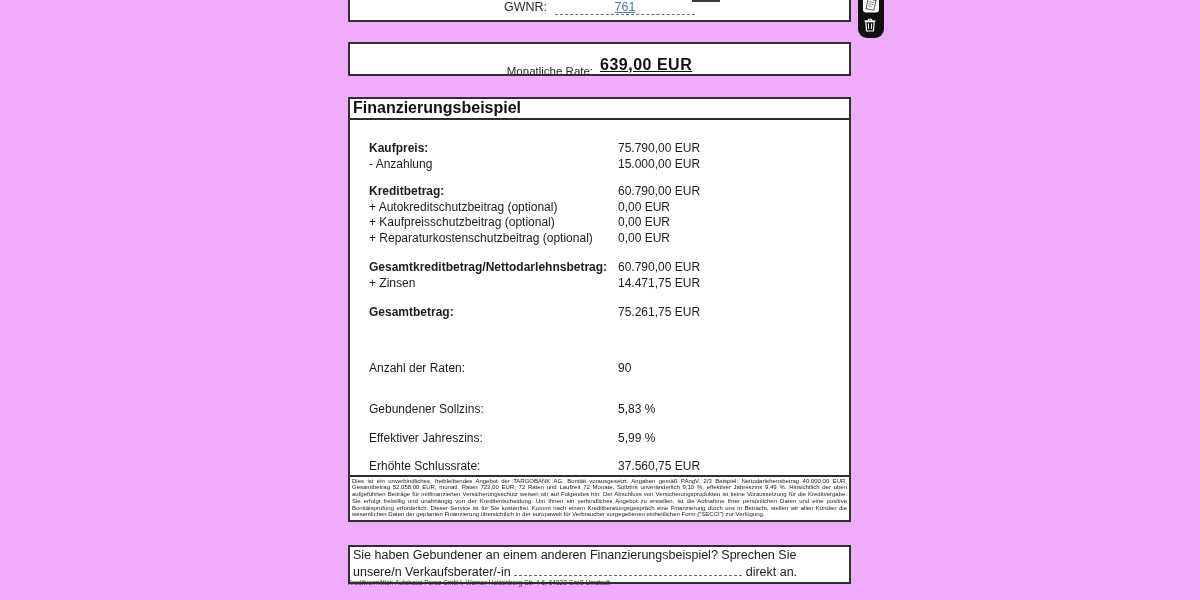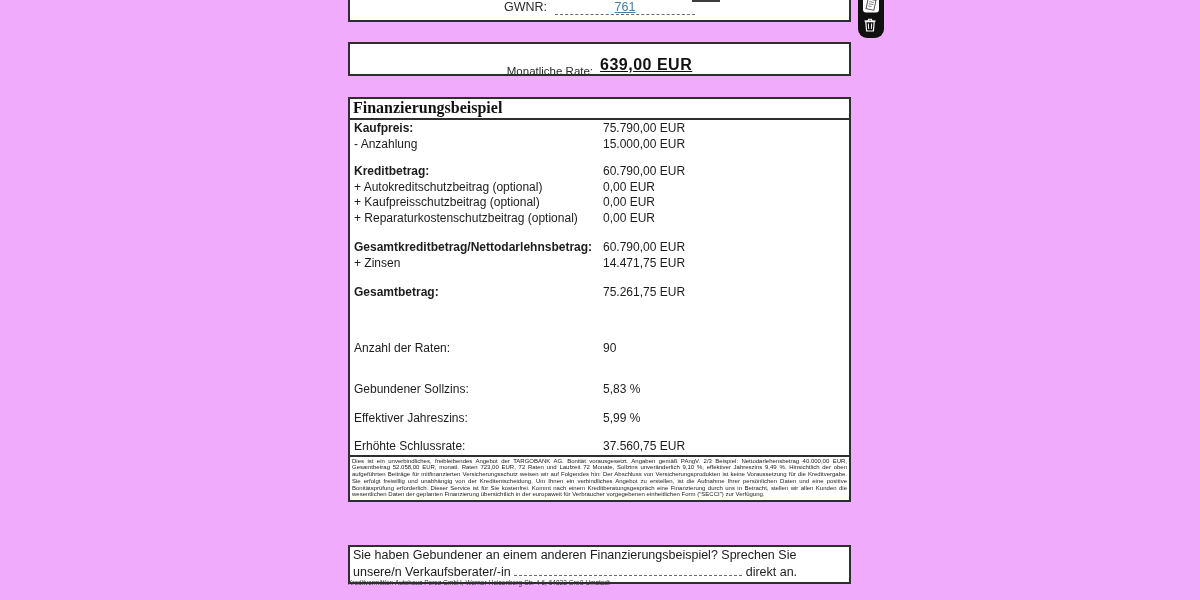--- a/index.html
+++ b/index.html
@@ -29,22 +29,22 @@
 
   
   .rate-box { position:absolute; left:0; top:42px; width:503px; height:34px;
               display:flex; align-items:flex-end; justify-content:center; }
   .rate-label { font-size:11.5px; color:#2a2a2a; margin-right:7px; position:relative; top:3px; }
   .rate-value { font-size:16px; font-weight:bold; letter-spacing:0.5px; color:#111;text-decoration:underline; }
 
   
   .fin-box { position:absolute; left:0; top:97px; width:503px; }
   .fin-title { font-size:16px; font-weight:bold; padding:0px 3px 1px 3px;
-               border-bottom:2px solid #2e2e2e; color:#111;font-family:Liberation Serif, serif; }
-  .fin-rows { padding:1px 3px 0 4px; }
+               border-bottom:2px solid #2e2e2e; color:#111; }
+  .fin-rows { padding:1px 3px 0 19px;margin-top:20px; }
   .frow { position:relative; height:15.5px; font-size:12px; line-height:15.5px; white-space:nowrap; }
   .frow .lbl { color:#1c1c1c; }
   .frow .lbl.b { font-weight:bold; }
   .frow .val { position:absolute; left:249px; top:0; color:#1c1c1c; }
   .fspacer { width:100%; }
 
   .disclaimer { border-top:2px solid #2e2e2e; padding:1px 2px 2px 2px;
                 font-size:6px; line-height:6.8px; color:#222; text-align:justify; }
 
   

